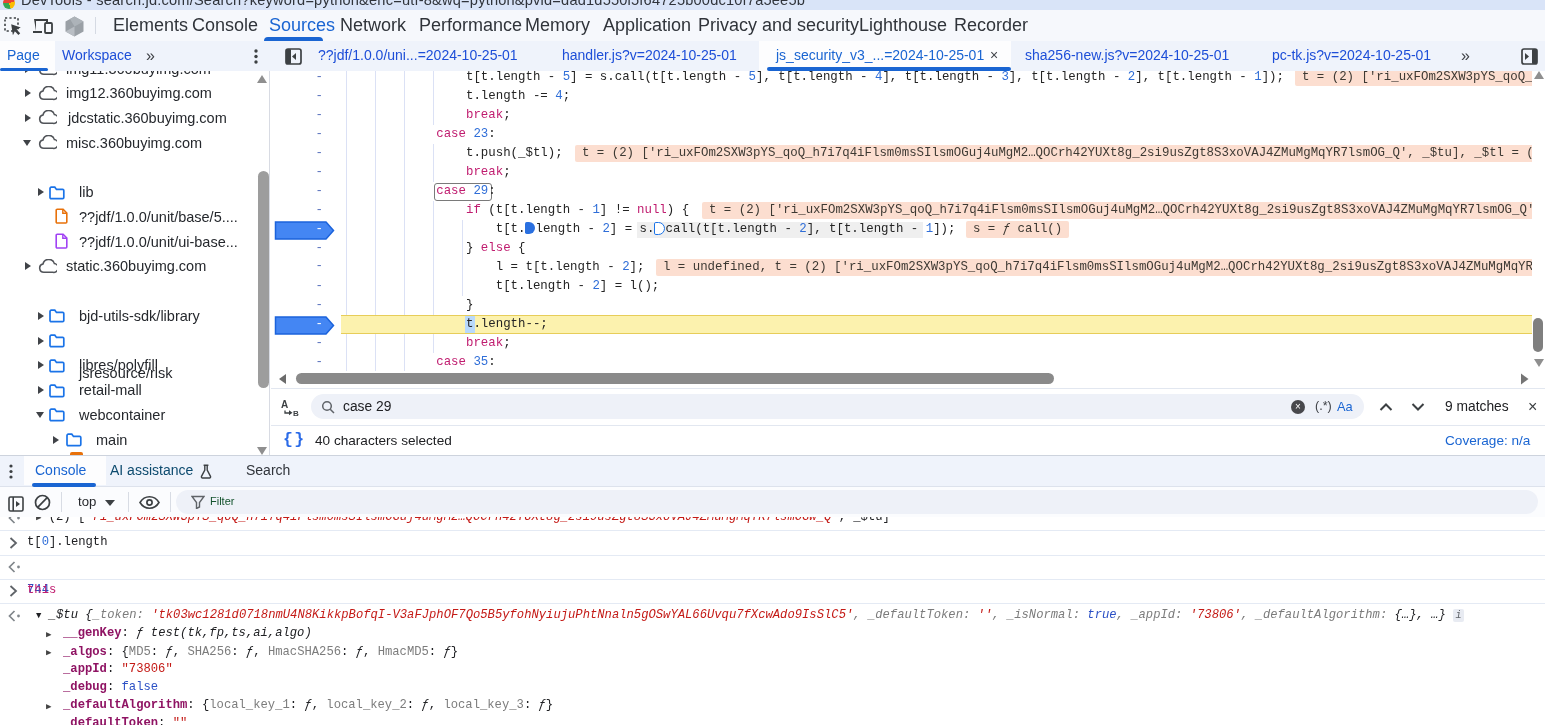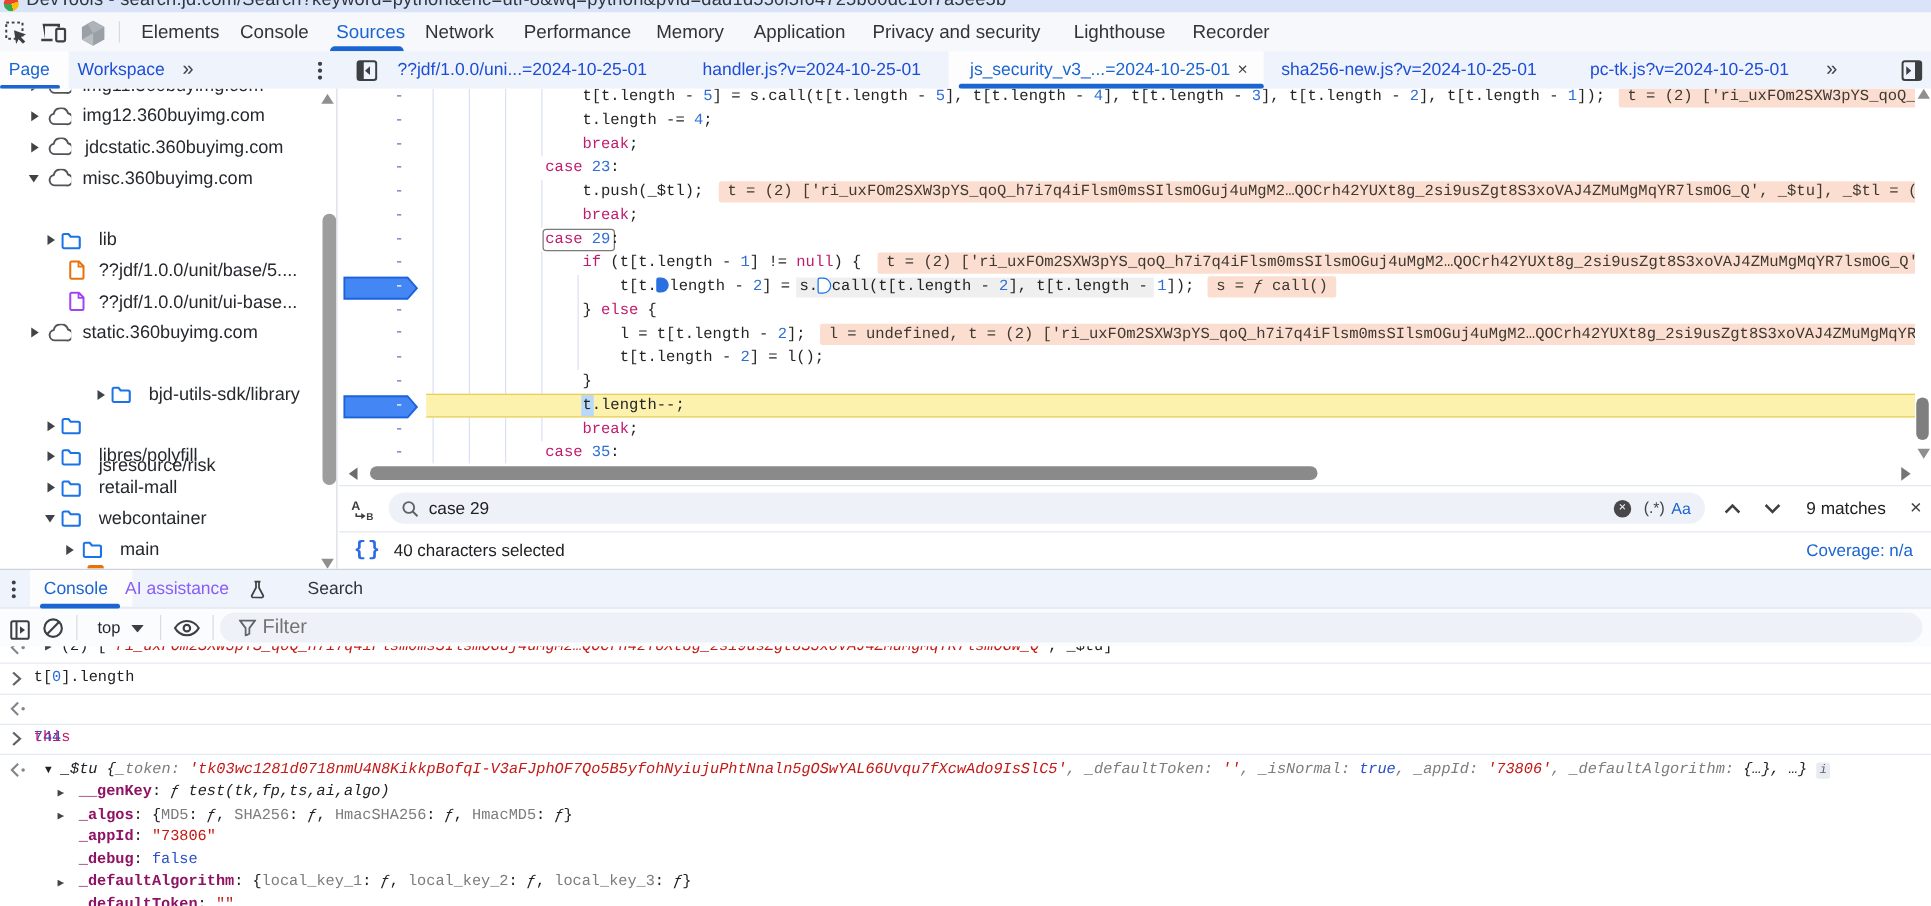--- a/index.html
+++ b/index.html
@@ -4,21 +4,21 @@
 <style>
   html,body{margin:0;padding:0;}
   #page{position:relative;width:1545px;height:725px;overflow:hidden;background:#fff;
         font-family:"Liberation Sans",sans-serif;}
   .abs{position:absolute;}
   
   #titlebar{left:0;top:0;width:1545px;height:10px;background:#d9e4f8;overflow:hidden;}
   #titletxt{left:21px;top:-7px;font-size:14.6px;line-height:15px;color:#30343b;white-space:pre;letter-spacing:0.2px;}
   
   #maintabs{left:0;top:10px;width:1545px;height:31px;background:#f6f8fc;}
-  .mtab{position:absolute;top:0;height:31px;line-height:31px;font-size:15px;color:#30343a;}
+  .mtab{position:absolute;top:0;height:31px;line-height:31px;font-size:18px;color:#30343a;}
   .mtab.sel{color:#1a65d2;}
   #srcunder{left:264px;top:27px;width:59px;height:4px;background:#1a65d2;border-radius:4px 4px 0 0;}
   
   #subbar{left:0;top:41px;width:1545px;height:30px;background:#eff3fb;}
   .stab{position:absolute;top:0;height:30px;line-height:29px;font-size:14px;color:#1d4ed8;white-space:pre;}
   .stab.sel{color:#1a65d2;}
   #pageunder{left:0px;top:26.5px;width:48px;height:3.5px;background:#1a65d2;border-radius:4px;}
   #tabunder{left:767px;top:26px;width:244px;height:4px;background:#1a65d2;border-radius:4px;}
   
   #sidebar{left:0;top:71px;width:270px;height:384px;background:#fff;border-right:1px solid #d8dbe3;box-sizing:border-box;overflow:hidden;}
@@ -196,21 +196,21 @@
         </svg>
       <span class="tlabel" style="left:79px;">??jdf/1.0.0/unit/ui-base...</span>
     </div>
     <div class="trow" style="top:182.75px;">
       <span class="chev cl" style="left:25px;"></span>
       <svg class="abs" style="left:38px;top:5px" width="19" height="16" viewBox="0 0 19 16">
           <use href="#cloud"></use>
         </svg>
       <span class="tlabel" style="left:66px;">static.360buyimg.com</span>
     </div>
-    <div class="trow" style="top:232.25px;margin-left:40px;">
+    <div class="trow" style="top:232.25px;">
       <span class="chev cl" style="left:38px;"></span>
       <svg class="abs" style="left:49px;top:5px" width="16" height="15" viewBox="0 0 16 15">
           <use href="#folder"></use>
         </svg>
       <span class="tlabel" style="left:79px;">bjd-utils-sdk/library</span>
     </div>
     <div class="trow" style="top:257px;">
       <span class="chev cl" style="left:38px;"></span>
       <svg class="abs" style="left:49px;top:5px" width="16" height="15" viewBox="0 0 16 15">
           <use href="#folder"></use>
@@ -418,21 +418,21 @@
     <div class="crow" style="left:63px;top:258px;"><span class="pkey">_defaultToken</span>: <span class="red">""</span></div>
 
     <div id="ctabbar">
       <div class="abs" style="left:24px;top:0;width:82px;height:29px;background:#fdfdfe;"></div>
       <svg class="abs" style="left:9px;top:8px" width="4" height="15" viewBox="0 0 4 15">
         <circle cx="2" cy="2" r="1.6" fill="#3c4043"></circle>
           <circle cx="2" cy="7.5" r="1.6" fill="#3c4043"></circle>
           <circle cx="2" cy="13" r="1.6" fill="#3c4043"></circle>
       </svg>
       <span class="abs" style="left:35px;top:0;height:30px;line-height:29px;font-size:14px;color:#1a65d2;">Console</span>
-      <span class="abs" style="left:100px;top:0;height:30px;line-height:29px;font-size:14px;color:#8b5cf6;text-align:right;">AI assistance</span>
+      <span class="abs" style="left:110px;top:0;height:30px;line-height:29px;font-size:14px;color:#0c4a6e;text-align:right;">AI assistance</span>
       <svg class="abs" style="left:199px;top:8px" width="14" height="15" viewBox="0 0 14 15">
         <path d="M4.6 1.2 h4.8 M5.8 1.2 v5 L2.5 12.4 a1.1 1.1 0 0 0 1 1.6 h7 a1.1 1.1 0 0 0 1-1.6 L8.2 6.2 v-5" fill="none" stroke="#3c4043" stroke-width="1.4"></path>
       </svg>
       <span class="abs" style="left:246px;top:0;height:30px;line-height:29px;font-size:14px;color:#30343a;">Search</span>
       <div class="abs" style="left:32px;top:27px;width:64px;height:3.5px;background:#1a65d2;border-radius:4px;"></div>
     </div>
 
     <div id="ctoolbar">
       <svg class="abs" style="left:8px;top:9px" width="16" height="16" viewBox="0 0 16 16">
         <rect x="1" y="1" width="14" height="14" rx="1.5" fill="none" stroke="#3c4043" stroke-width="1.6"></rect>
@@ -451,17 +451,17 @@
         </svg>
       <svg class="abs" style="left:139px;top:8px" width="21" height="15" viewBox="0 0 21 15">
         <path d="M10.5 1.8 C5.5 1.8 2.2 5.5 1 7.5 c1.2 2 4.5 5.7 9.5 5.7 s8.3-3.7 9.5-5.7 c-1.2-2-4.5-5.7-9.5-5.7z" fill="none" stroke="#3c4043" stroke-width="1.6"></path>
         <circle cx="10.5" cy="7.5" r="2.6" fill="none" stroke="#3c4043" stroke-width="1.7"></circle>
       </svg>
       <div class="abs" style="left:170px;top:5px;width:1px;height:20px;background:#d8dce4;"></div>
       <div class="abs" style="left:176px;top:3px;width:1362px;height:24px;background:#eef1f8;border-radius:12px;">
         <svg class="abs" style="left:15px;top:5px" width="14" height="14" viewBox="0 0 14 14">
             <path d="M1 1.5 h12 L8.5 7.5 v4.5 l-3 1.5 V7.5 z" fill="none" stroke="#5f6368" stroke-width="1.4"></path>
           </svg>
-        <span class="abs" style="left:34px;top:0;height:24px;line-height:23px;font-size:16px;color:#737373;">Filter</span>
+        <span class="abs" style="left:34px;top:0;height:24px;line-height:23px;font-size:11px;color:#14532d;">Filter</span>
       </div>
     </div>
   </div>
 </div>
 
 </body></html>

